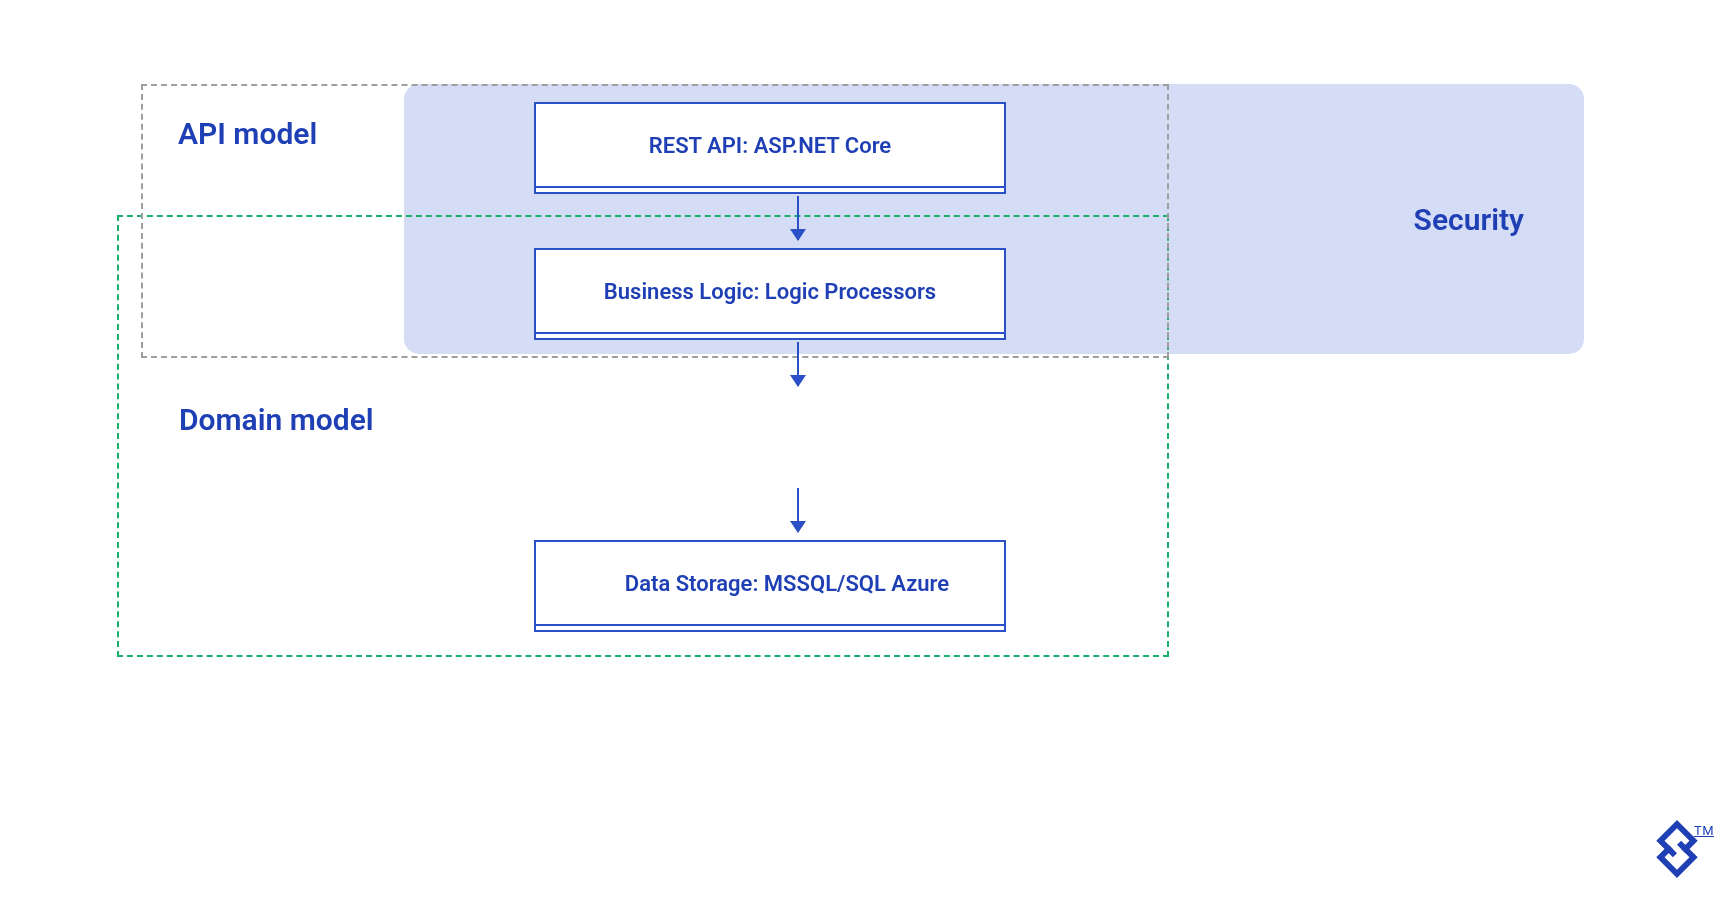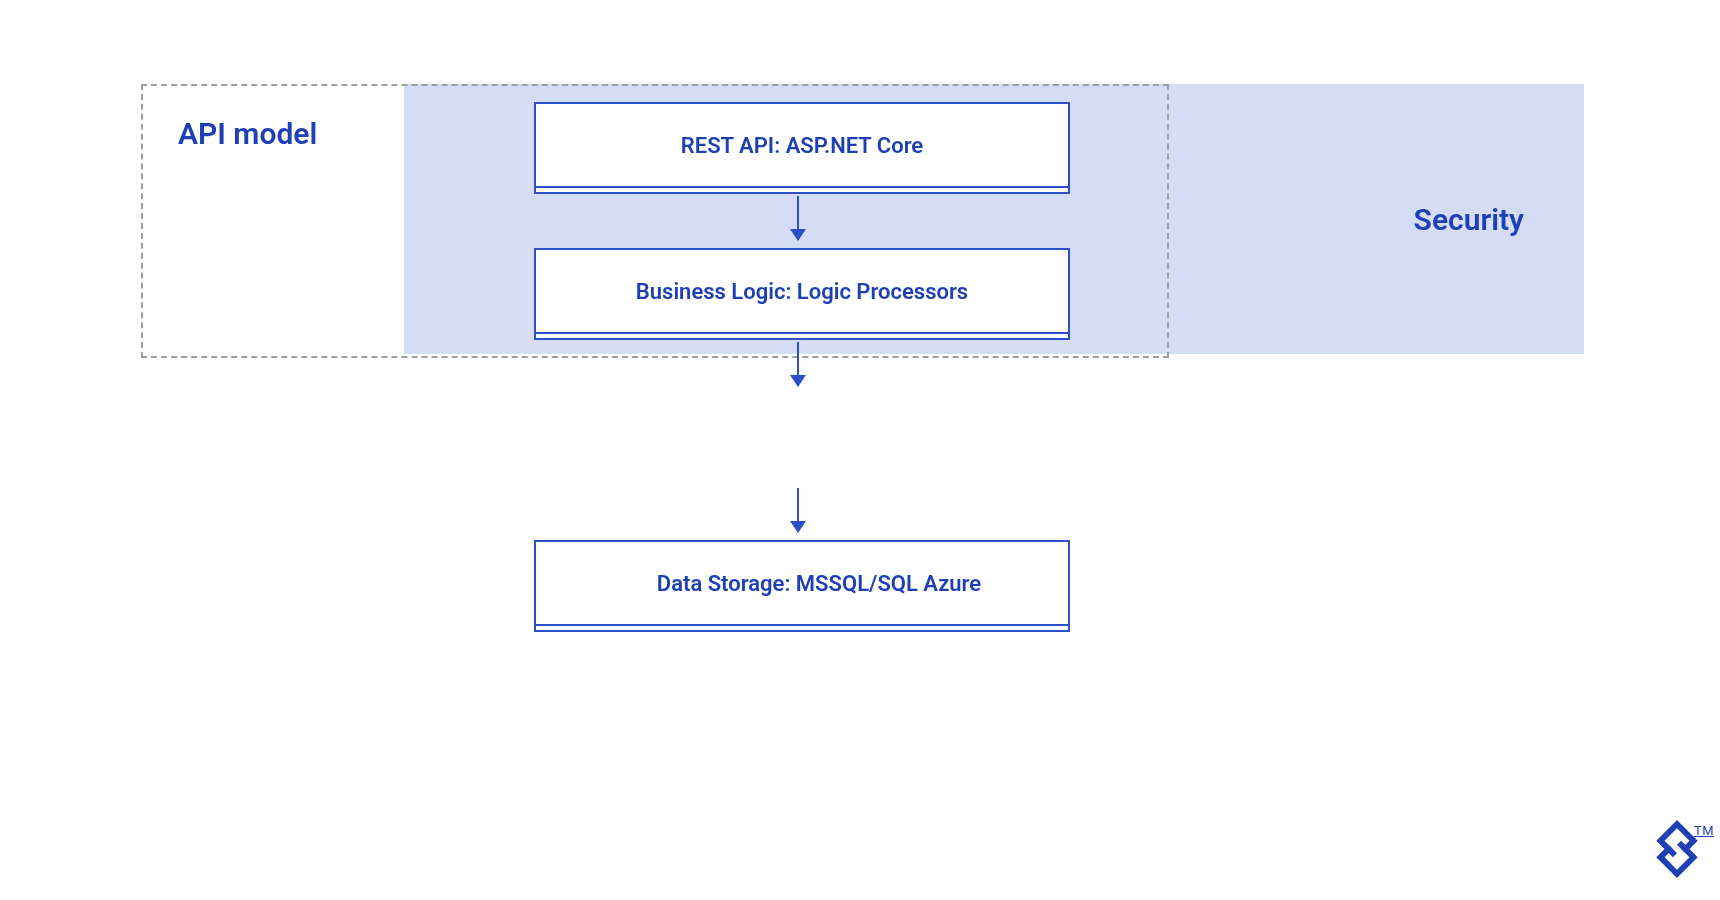--- a/index.html
+++ b/index.html
@@ -8,20 +8,21 @@
   .canvas { position: absolute; left: 0; top: 0; width: 1720px; height: 900px; }
 
   
   .security-box {
     position: absolute;
     left: 404px;
     top: 84px;
     width: 1180px;
     height: 270px;
     background: #d5dcf6;
+    border-radius: 15px;
   }
   .security-label {
     position: absolute;
     right: 60px;
     top: 50%;
     transform: translateY(-50%);
     color: #1f3fb5;
     font-size: 30px;
     font-weight: 600;
   }
@@ -61,21 +62,21 @@
     top: 185px;
     color: #1f3fb5;
     font-size: 30px;
     font-weight: 600;
   }
 
   
   .layer {
     position: absolute;
     left: 534px;
-    width: 536px;
+    width: 472px;
     height: 86px;
     background: #ffffff;
     border: 2px solid #2a4fc6;
     display: flex;
     align-items: center;
     justify-content: center;
   }
   .layer::after {
     content: "";
     position: absolute;
@@ -144,20 +145,23 @@
 </style>
 </head>
 <body>
 
 <div class="canvas">
 
   <div class="security-box">
     <div class="security-label">Security</div>
   </div>
 
+  <div class="domain-box">
+    <div class="domain-label">Domain model</div>
+  </div>
 
   <div class="api-box">
     <div class="api-label">API model</div>
   </div>
 
   <div class="arrow arrow1"></div>
   <div class="arrow arrow2"></div>
   <div class="arrow arrow3"></div>
 
   <div class="layer layer1">

